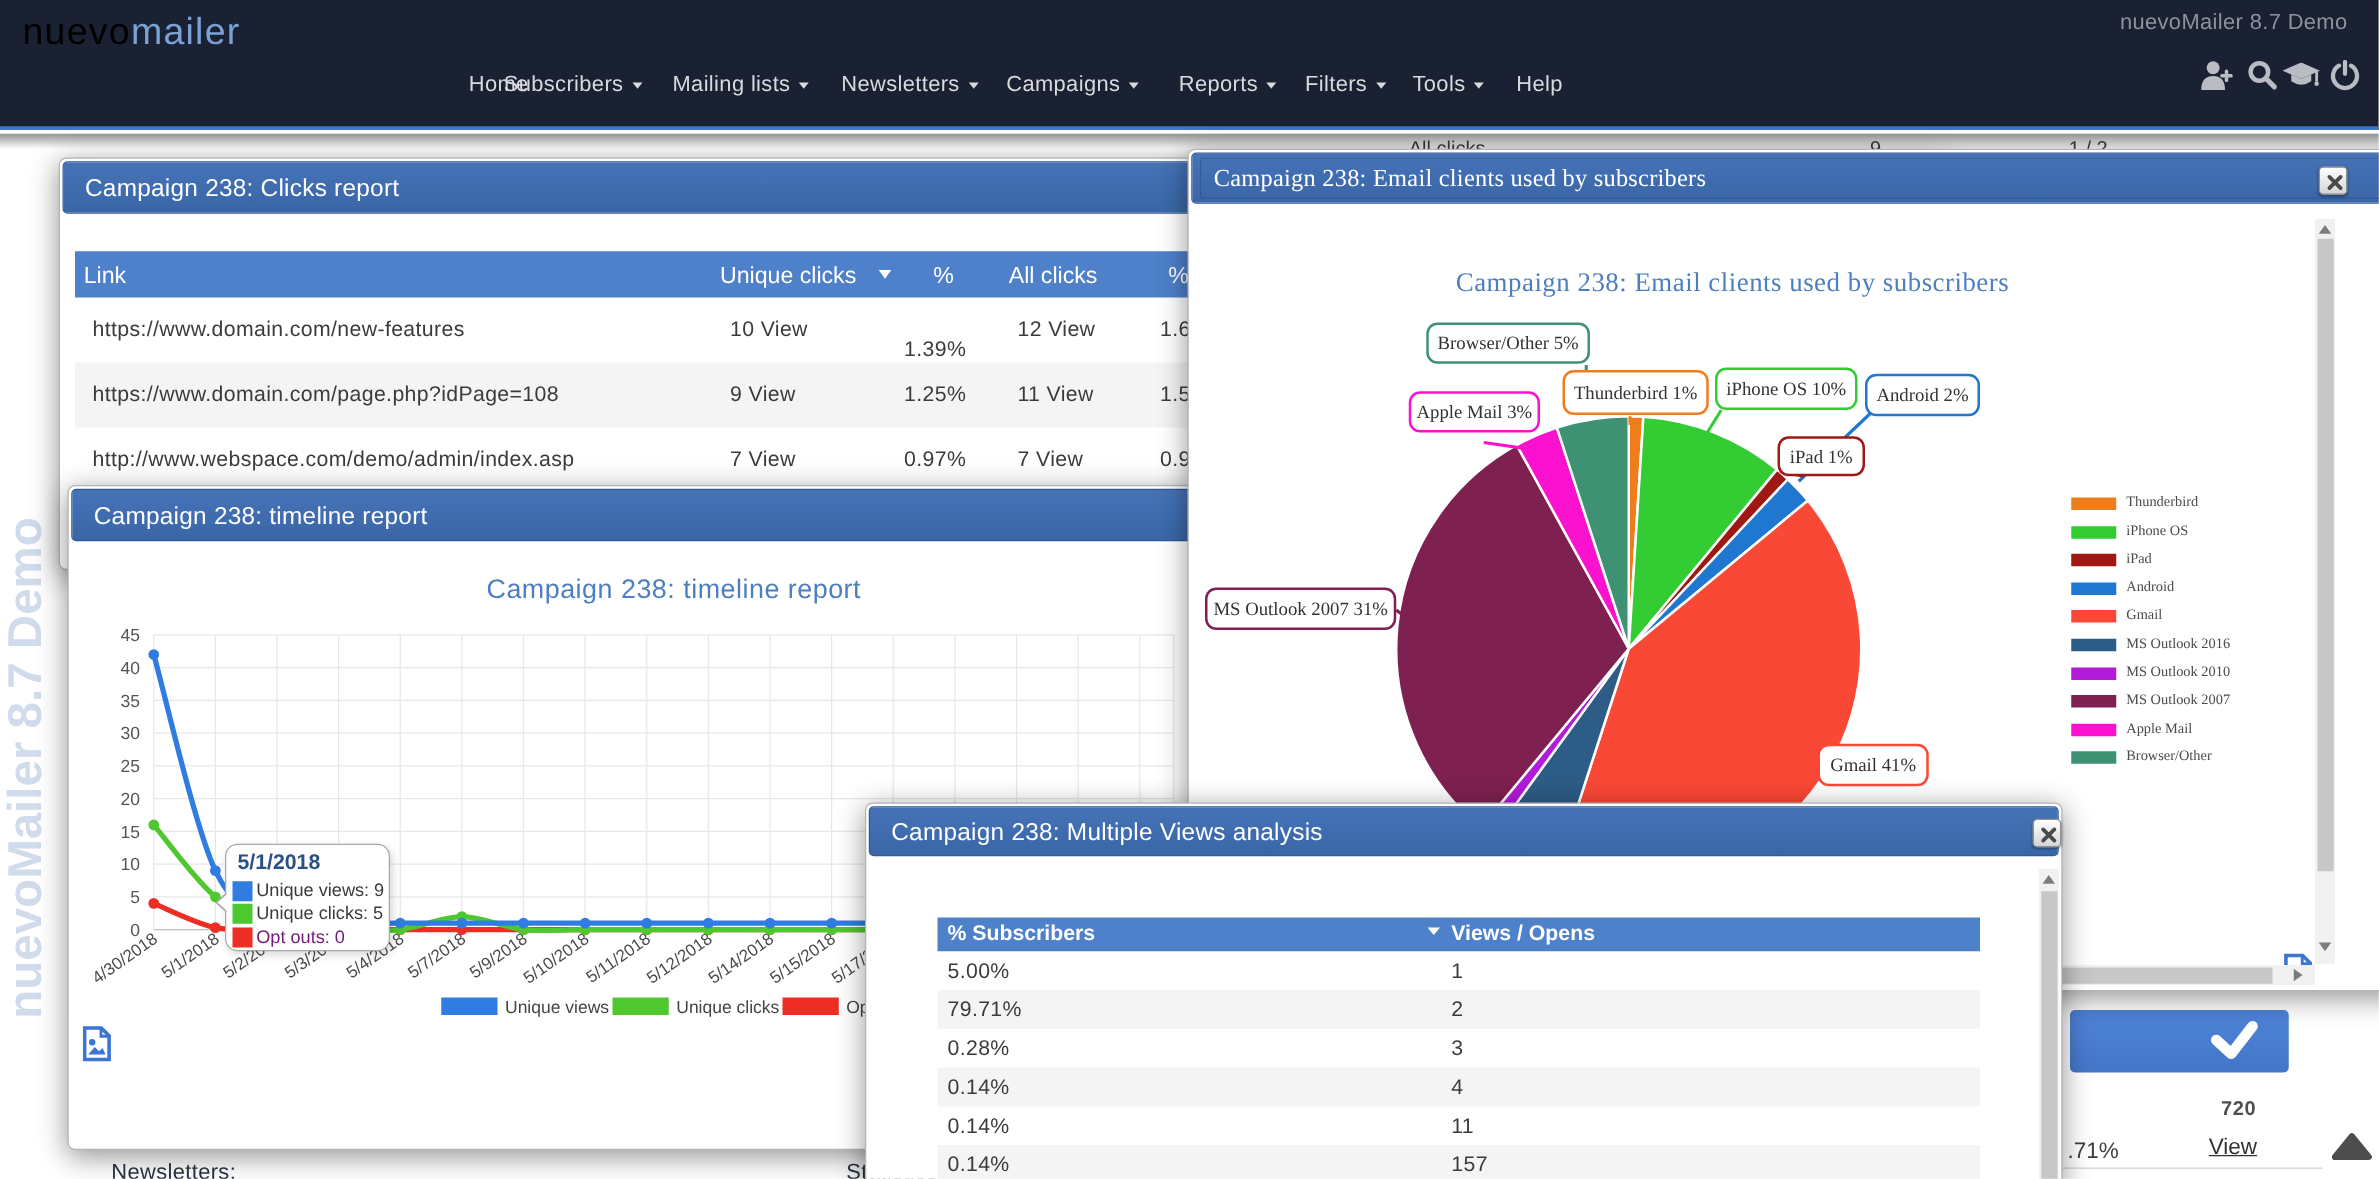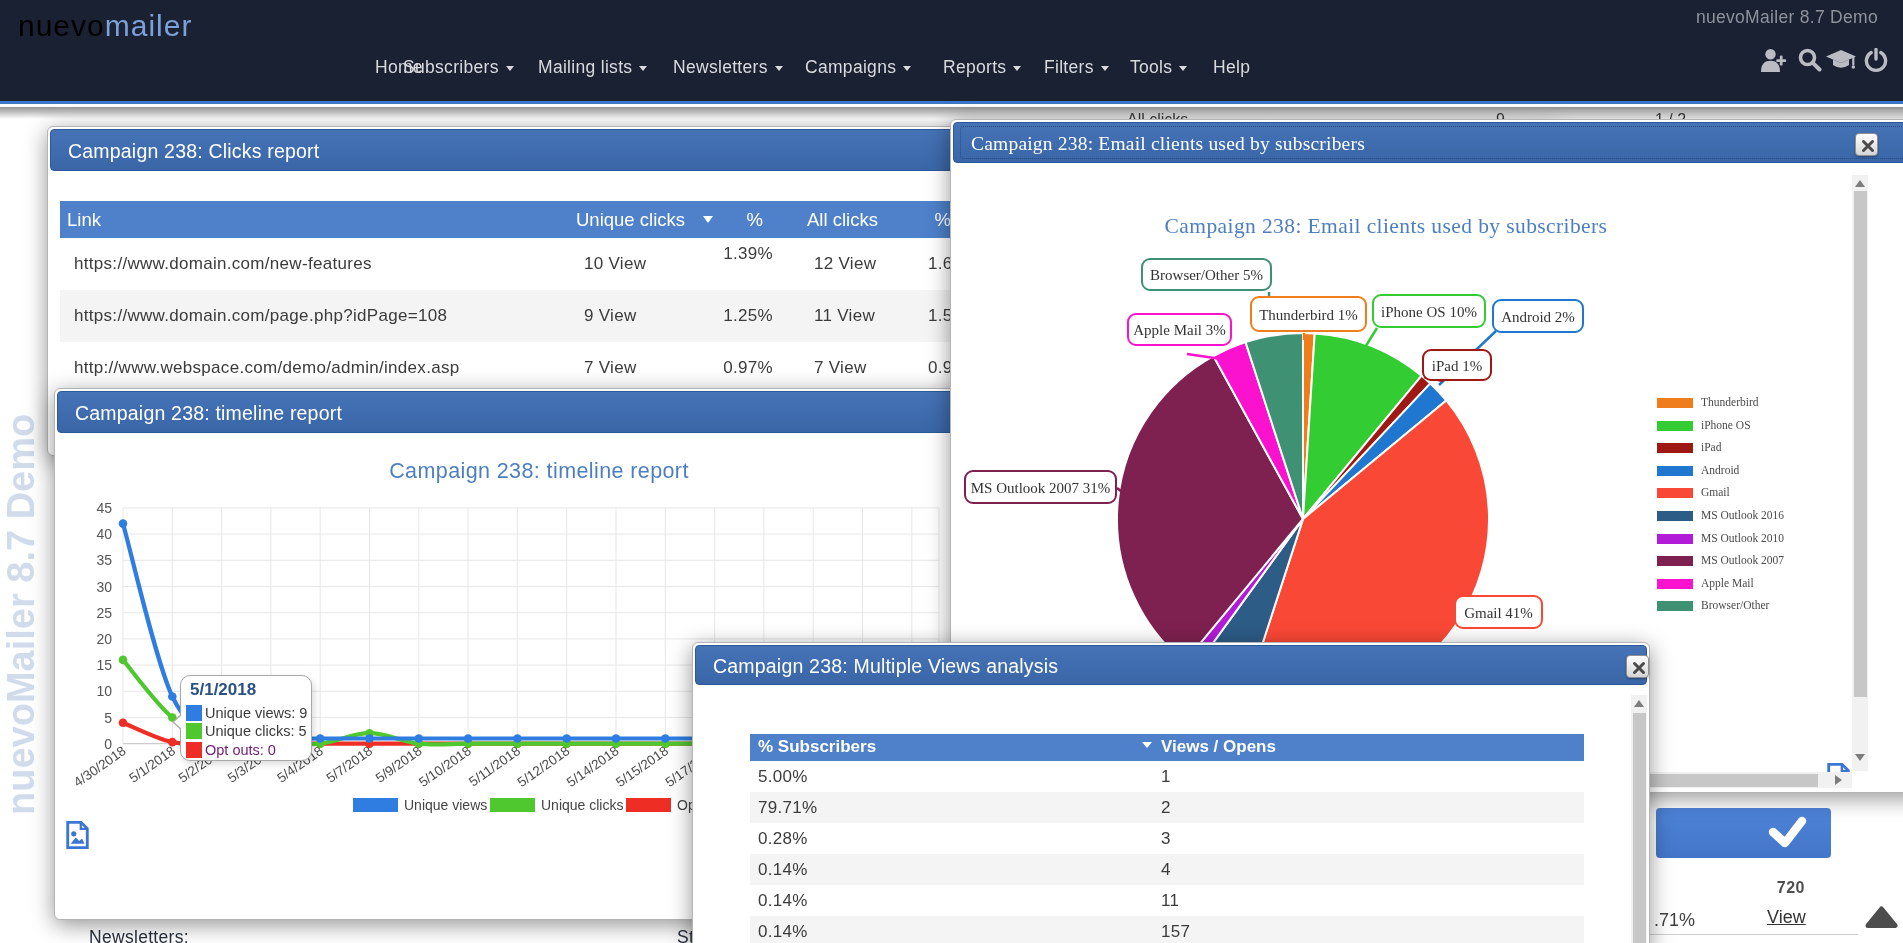--- a/index.html
+++ b/index.html
@@ -76,21 +76,21 @@
 <div class="dh" style="height:42px;line-height:42px;">Campaign 238: Clicks report</div>
 <div class="th" style="left:12px;top:74px;width:1488px;height:37px;"></div>
 <div class="a" style="left:19px;top:82px;color:#fff;font-size:18.5px;">Link</div>
 <div class="a" style="left:528px;top:82px;color:#fff;font-size:18.5px;">Unique clicks</div>
 <div class="a" style="left:655px;top:84px;width:0;height:0;border-left:5.5px solid transparent;border-right:5.5px solid transparent;border-top:7px solid #fff;margin-top:5px;"></div>
 <div class="a" style="left:655px;top:82px;width:60px;text-align:right;color:#fff;font-size:18.5px;">%</div>
 <div class="a" style="left:759px;top:82px;color:#fff;font-size:18.5px;">All clicks</div>
 <div class="a" style="left:850px;top:82px;width:53px;text-align:right;color:#fff;font-size:18.5px;">%</div>
 <div class="cell" style="left:26px;top:127px;">https://www.domain.com/new-features</div>
 <div class="cell" style="left:536px;top:127px;">10 View</div>
-<div class="cell" style="left:655px;top:117px;width:70px;text-align:right;">1.39%</div>
+<div class="cell" style="left:655px;top:143px;width:70px;text-align:right;">1.39%</div>
 <div class="cell" style="left:766px;top:127px;">12 View</div>
 <div class="cell" style="left:880px;top:127px;">1.67%</div>
 <div class="rowg" style="left:12px;top:163px;width:1488px;height:52px;"></div>
 <div class="cell" style="left:26px;top:179px;">https://www.domain.com/page.php?idPage=108</div>
 <div class="cell" style="left:536px;top:179px;">9 View</div>
 <div class="cell" style="left:655px;top:179px;width:70px;text-align:right;">1.25%</div>
 <div class="cell" style="left:766px;top:179px;">11 View</div>
 <div class="cell" style="left:880px;top:179px;">1.53%</div>
 <div class="cell" style="left:26px;top:231px;">http://www.webspace.com/demo/admin/index.asp</div>
 <div class="cell" style="left:536px;top:231px;">7 View</div>

